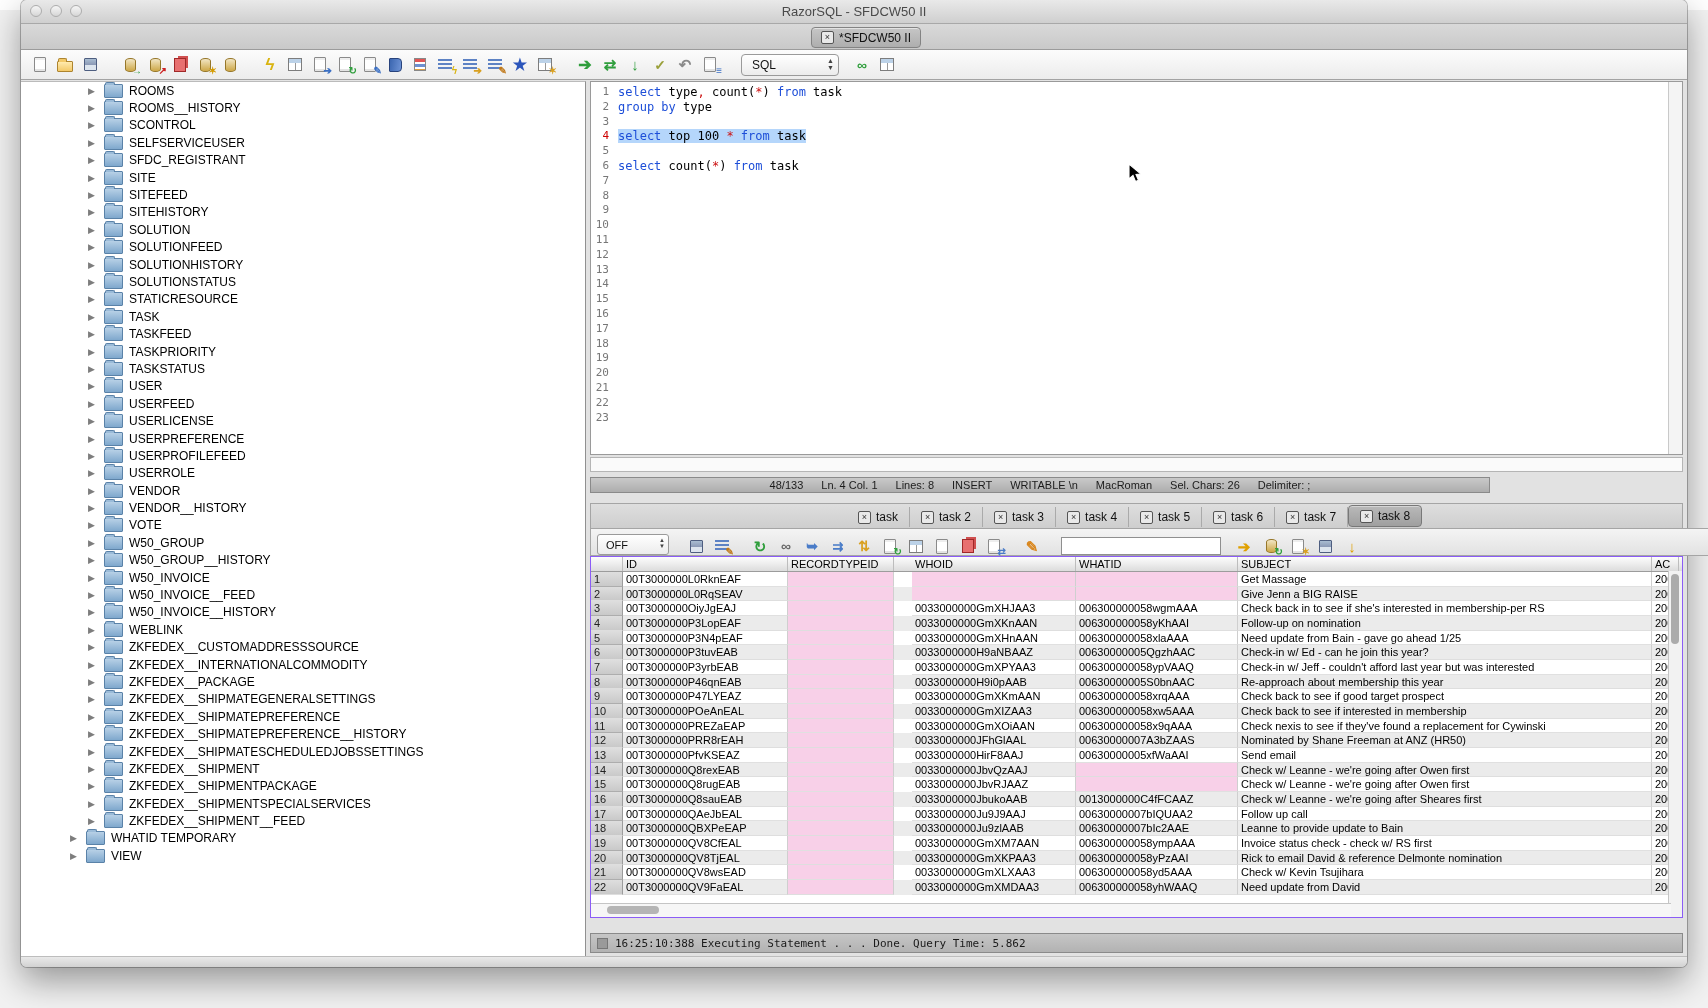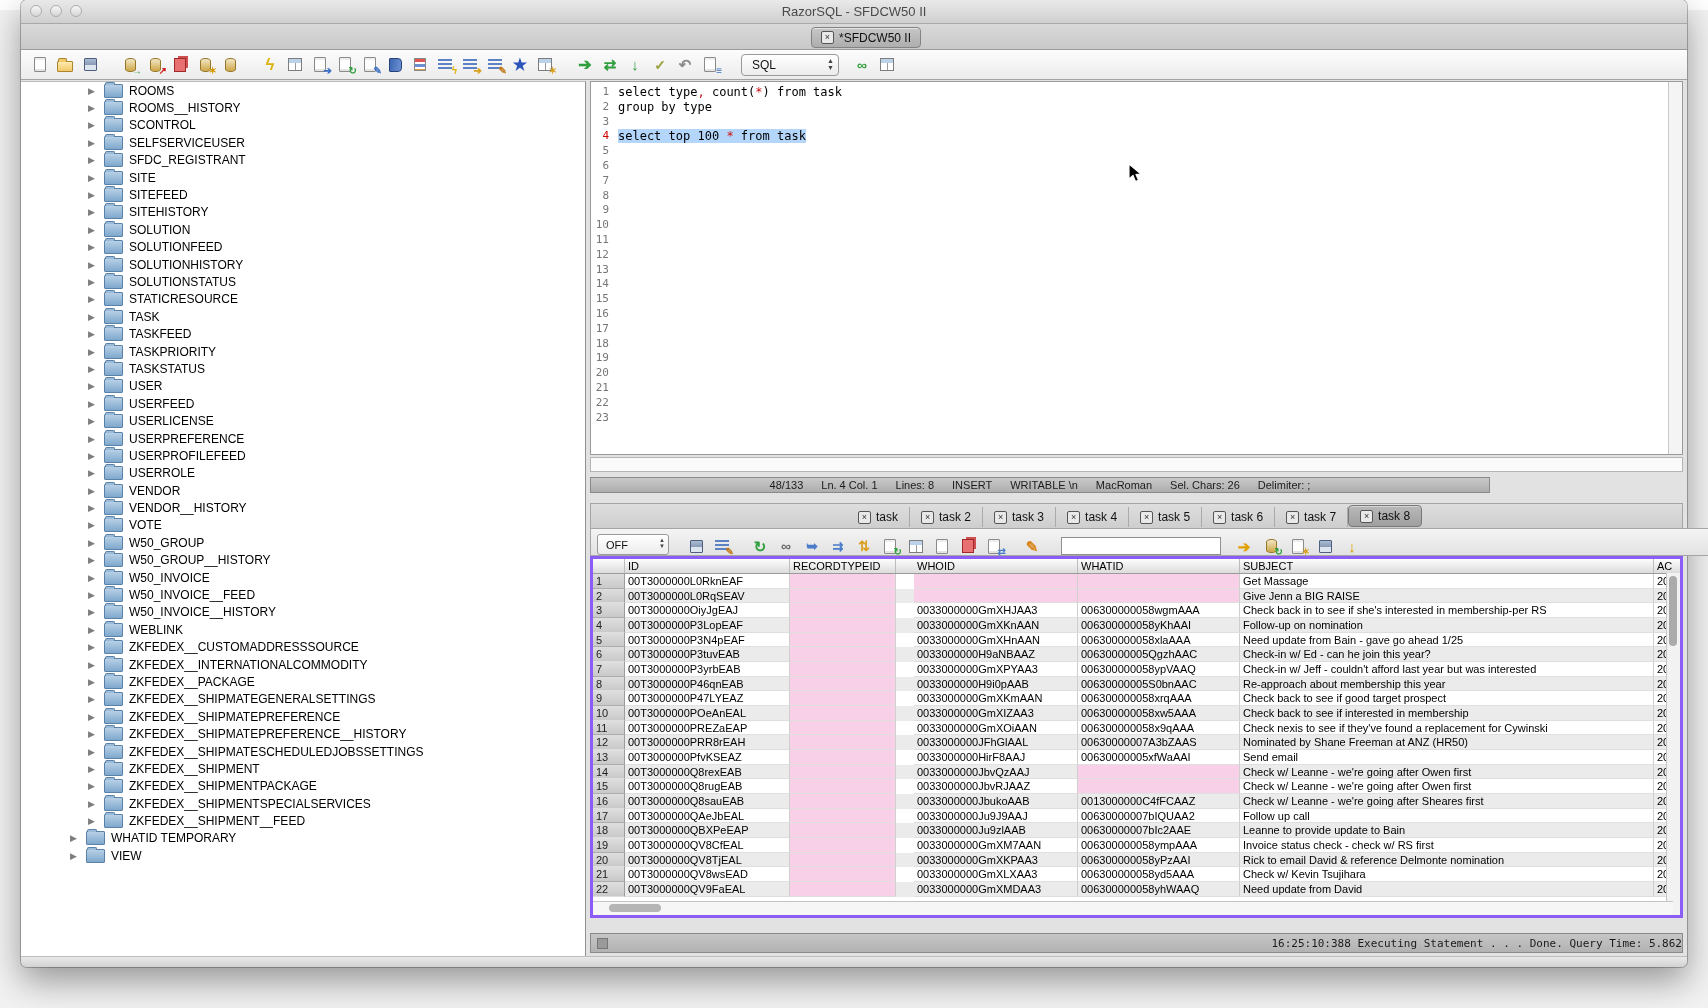--- a/index.html
+++ b/index.html
@@ -58,60 +58,60 @@
   .rpanel{position:absolute;left:565px;top:81px;width:1101px;height:876px;background:#e2e2e2;}
   
   .editor{position:absolute;left:4px;top:0;width:1093px;height:374px;background:#fff;border:1px solid #9a9a9a;box-sizing:border-box;display:flex;}
   .gutter{width:22px;padding-top:3px;text-align:right;flex:none;}
   .gut{font:11px "DejaVu Sans Mono",monospace;color:#777;height:14.8px;padding-right:4px;}
   .gut.cur{color:#cc0000;}
   .codelines{flex:1;padding:3px 0 0 5px;overflow:hidden;}
   .cline{height:14.8px;font:12px "DejaVu Sans Mono",monospace;white-space:pre;}
   .cwrap{display:inline-block;}
   .cwrap.sel{background:#b5d6fb;}
-  .sk{color:#000000;} .sp{color:#000;} .sr{color:#cc1111;}
+  .sk{color:#1d4ed8;} .sp{color:#000;} .sr{color:#cc1111;}
   .ed-vscroll{width:13px;flex:none;background:#f4f4f4;border-left:1px solid #c9c9c9;}
   .ed-hscroll{position:absolute;left:4px;top:376px;width:1093px;height:15px;background:#fafafa;border:1px solid #b5b5b5;box-sizing:border-box;}
   .ed-status{position:absolute;left:4px;top:396px;width:900px;height:16px;
     background:linear-gradient(#c9c9c9,#adadad);border:1px solid #8a8a8a;box-sizing:border-box;
     display:flex;align-items:center;justify-content:center;gap:18px;font-size:11px;color:#1c1c1c;}
   
   .rtabs{position:absolute;left:4px;top:422px;width:1093px;height:25px;background:linear-gradient(#dedede,#cecece);
     border:1px solid #a5a5a5;border-bottom:none;box-sizing:border-box;display:flex;align-items:flex-end;padding-left:256px;}
   .rtab{height:20px;display:flex;align-items:center;gap:5px;padding:0 11px;font-size:12px;color:#111;
     border-right:1px solid #aaa;margin-bottom:1px;}
   .rtab.act{background:linear-gradient(#b9b9b9,#9f9f9f);border:1px solid #787878;border-radius:4px;box-shadow:inset 0 1px 0 rgba(255,255,255,.4);}
   
   .rtoolbar{position:absolute;left:4px;top:447px;width:1237px;height:28px;background:linear-gradient(#f4f4f4,#e2e2e2);
     border:1px solid #a5a5a5;box-sizing:border-box;display:flex;align-items:flex-end;padding-left:6px;}
   .off-select{display:flex;align-items:center;height:19px;width:62px;background:linear-gradient(#fff,#ececec);
     border:1px solid #9a9a9a;border-radius:3px;font-size:11px;color:#111;padding-left:8px;position:relative;margin-right:18px;}
   .off-select .stepper{position:absolute;right:3px;top:2px;font-size:6px;line-height:6px;color:#444;}
   .rgroup{display:flex;align-items:center;gap:8px;margin-right:20px;}
   .search-box{width:150px;height:16px;background:#fff;border:1px solid #8f8f8f;margin-right:14px;font-size:11px;padding:0 4px;}
   
-  .rtable{position:absolute;left:4px;top:475px;width:1093px;height:362px;background:#fff;border:3px solid #8b5cf6;box-sizing:border-box;overflow:hidden;}
+  .rtable{position:absolute;left:4px;top:475px;width:1093px;height:362px;background:#fff;border:1px solid #8b5cf6;box-sizing:border-box;overflow:hidden;}
   .thead{display:flex;height:14px;background:linear-gradient(#fdfdfd,#dcdcdc);border-bottom:1px solid #9c9c9c;}
   .th{font-size:11px;color:#000;padding:0 3px;box-sizing:border-box;border-right:1px solid #bdbdbd;overflow:hidden;white-space:nowrap;flex:none;line-height:14px;}
   .tr{display:flex;height:14.68px;background:#fff;}
   .tr.alt{background:#ebebeb;}
   .td{font-size:11px;color:#000;padding:0 3px;box-sizing:border-box;border-right:1px solid #cfcfcf;border-bottom:1px solid #e0e0e0;
     overflow:hidden;white-space:nowrap;flex:none;line-height:14.5px;}
   .tr.alt .td{border-bottom:1px solid #dedede;}
   .td.rn{background:linear-gradient(#dedede,#c9c9c9);border-right:1px solid #9c9c9c;border-bottom:1px solid #adadad;color:#222;}
   .td.pink{background:#f8d0e8;}
   .c0{width:32px;} .c1{width:165px;} .c2{width:106px;} .c3{width:164px;margin-left:18px;} .c4{width:162px;} .c5{width:414px;} .c6{width:27px;}
   .tv-scroll{position:absolute;right:0;top:14px;width:13px;height:348px;background:#f2f2f2;border-left:1px solid #c5c5c5;}
   .tv-thumb{position:absolute;left:2px;top:3px;width:8px;height:70px;border-radius:5px;background:#ababab;}
   .th-scroll{position:absolute;left:0;bottom:0;width:1080px;height:13px;background:#f6f6f6;border-top:1px solid #c5c5c5;}
   .th-thumb{position:absolute;left:16px;top:2px;width:52px;height:8px;border-radius:5px;background:#b5b5b5;}
   
   .bstatus{position:absolute;left:4px;top:852px;width:1093px;height:20px;background:linear-gradient(#c6c6c6,#b2b2b2);
     border:1px solid #8a8a8a;box-sizing:border-box;display:flex;align-items:center;gap:7px;padding-left:6px;
-    font:11px "DejaVu Sans Mono",monospace;color:#1a1a1a;justify-content:space-between;}
+    font:11px "DejaVu Sans Mono",monospace;color:#1a1a1a;}
   .bs-ic{width:9px;height:9px;background:#9a9a9a;border:1px solid #777;}
   .win-footer{position:absolute;left:0;bottom:0;width:100%;height:10px;border-radius:0 0 6px 6px;
     background:linear-gradient(#e9e9e9,#d2d2d2);border-top:1px solid #bdbdbd;}
   
   .cursor{position:absolute;left:1128px;top:163px;z-index:50;}
 </style>
 </head>
 <body>
 
 <div class="stage">
@@ -502,20 +502,21 @@
             <div class="gut">21</div>
             <div class="gut">22</div>
             <div class="gut">23</div>
           </div>
         <div class="codelines" id="codelines">
             <div class="cline"><div class="cwrap"><span class="sk">select</span><span class="sp"> type</span><span class="sr">,</span><span class="sp"> count(</span><span class="sr">*</span><span class="sp">) </span><span class="sk">from</span><span class="sp"> task</span></div></div>
             <div class="cline"><div class="cwrap"><span class="sk">group by</span><span class="sp"> type</span></div></div>
             <div class="cline"></div>
             <div class="cline"><div class="cwrap sel"><span class="sk">select</span><span class="sp"> top 100 </span><span class="sr">*</span><span class="sp"> </span><span class="sk">from</span><span class="sp"> task</span></div></div>
             <div class="cline"></div>
+            <div class="cline"><div class="cwrap"><span class="sk">select</span><span class="sp"> count(</span><span class="sr">*</span><span class="sp">) </span><span class="sk">from</span><span class="sp"> task</span></div></div>
             <div class="cline"></div>
             <div class="cline"></div>
             <div class="cline"></div>
             <div class="cline"></div>
             <div class="cline"></div>
             <div class="cline"></div>
             <div class="cline"></div>
             <div class="cline"></div>
             <div class="cline"></div>
             <div class="cline"></div>

